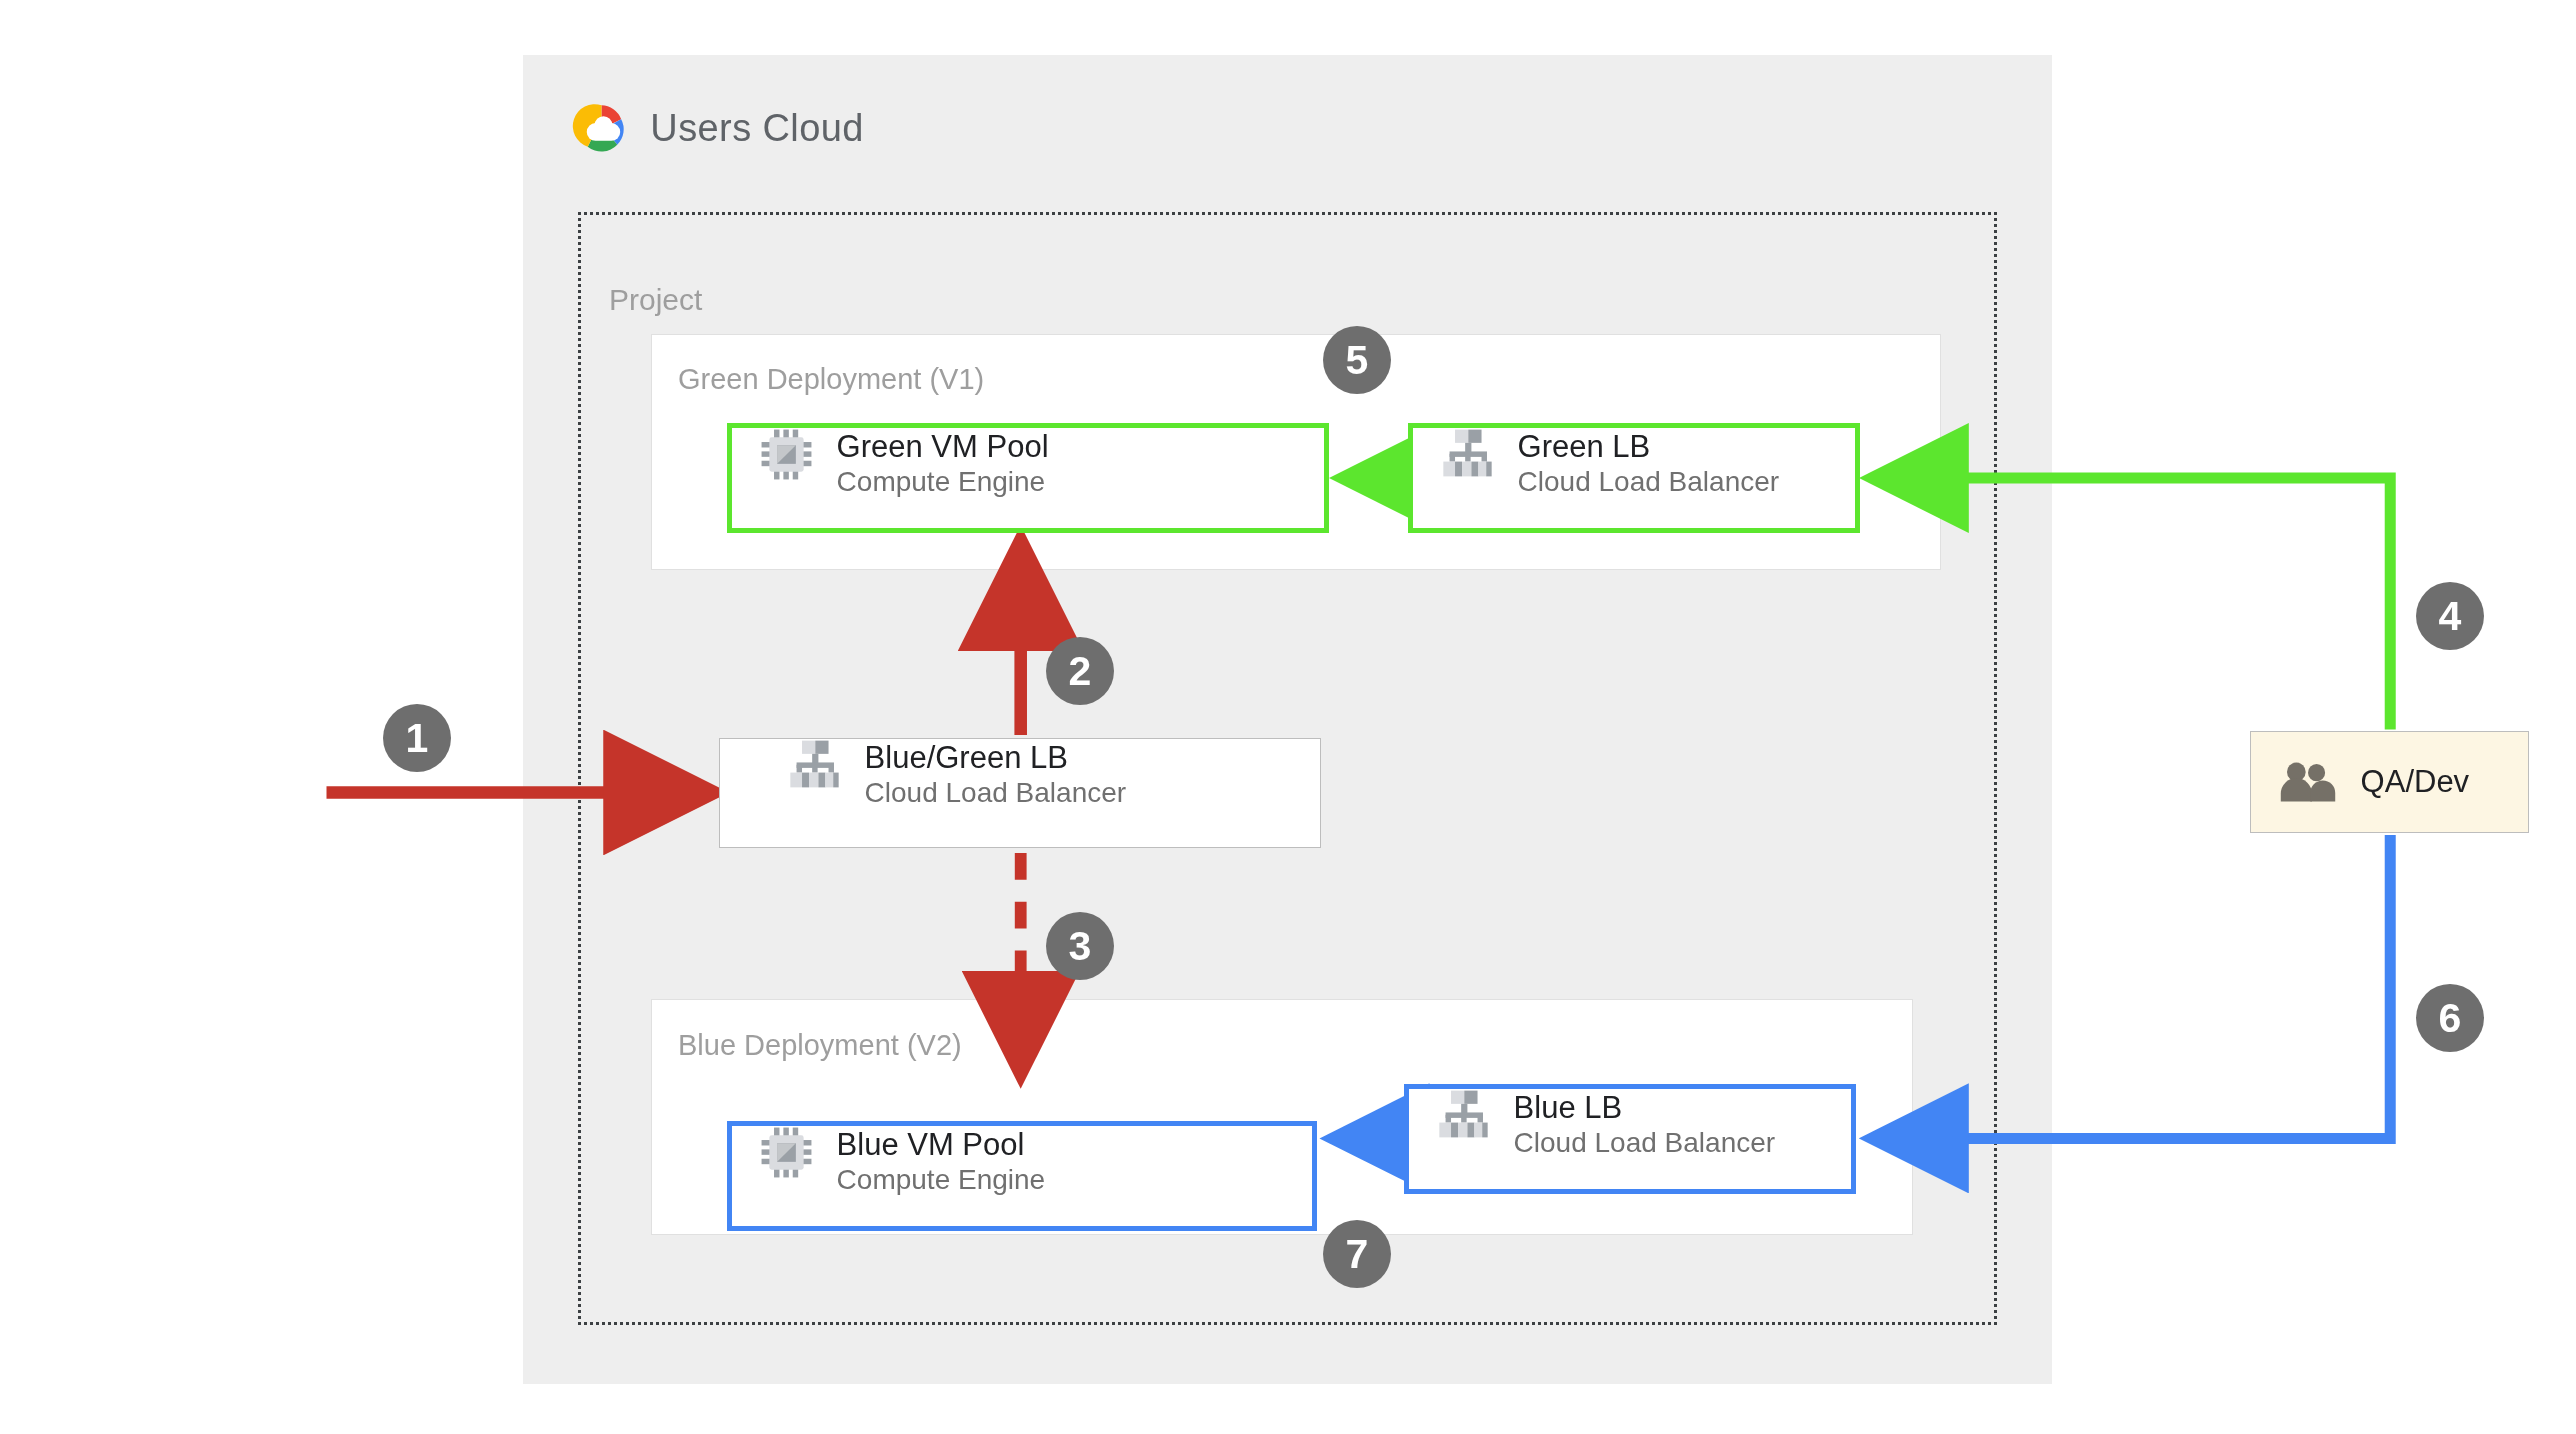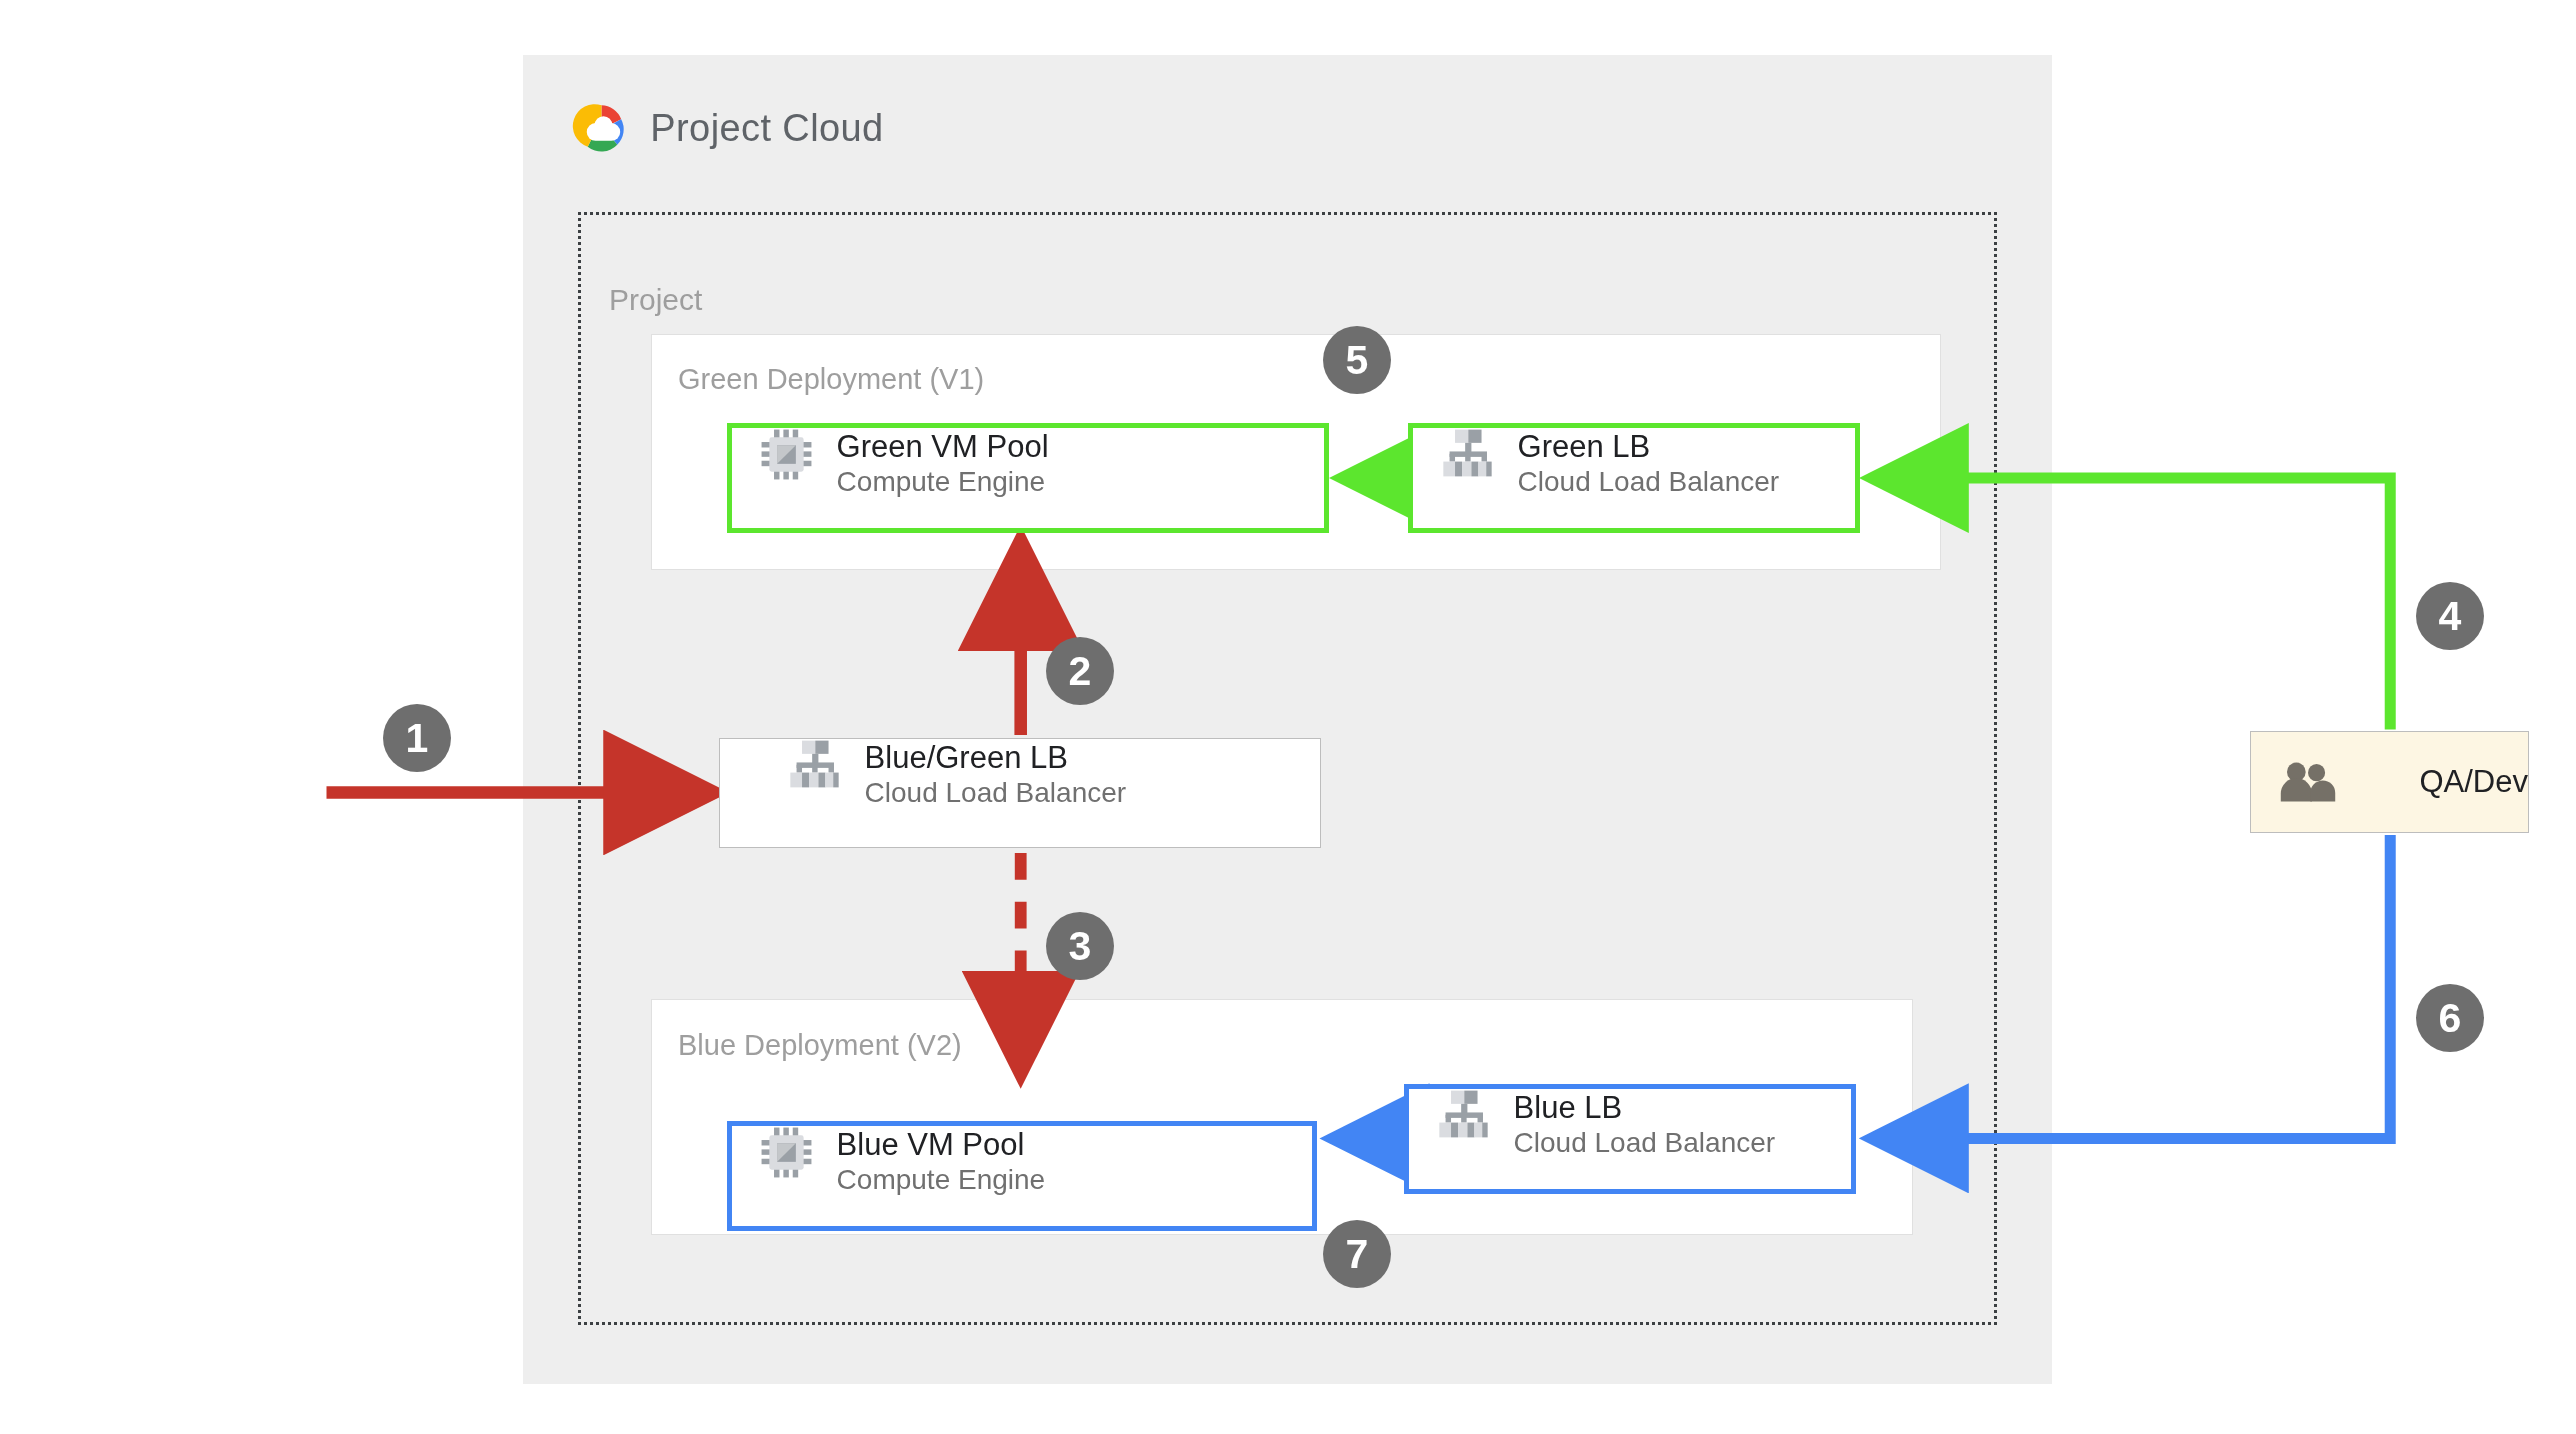--- a/index.html
+++ b/index.html
@@ -31,21 +31,21 @@
 
   .n-greenvm{left:727px;top:423px;width:602px;height:110px;border:5.5px solid #5ce62e;}
   .n-greenlb{left:1408px;top:423px;width:452px;height:110px;border:5.5px solid #5ce62e;}
   .n-bglb   {left:719px;top:738px;width:602px;height:110px;border:1.6px solid #bdbdbd;padding-left:40px;}
   .n-bluevm {left:727px;top:1121px;width:590px;height:110px;border:5.5px solid #4285f4;}
   .n-bluelb {left:1404px;top:1084px;width:452px;height:110px;border:5.5px solid #4285f4;}
 
   .actor{position:absolute;background:#fdf6e3;border:1.6px solid #bdbdbd;box-sizing:border-box;
          display:flex;align-items:center;}
   .a-users{left:59px;top:739px;width:267px;height:102px;}
-  .a-qadev{left:2250px;top:731px;width:279px;height:102px;justify-content:space-between;}
+  .a-qadev{left:2250px;top:731px;width:279px;height:102px;}
   .actor .t1{font-size:31px;color:#202124;white-space:nowrap;}
 
   .ico{flex:0 0 auto;display:flex;align-items:center;justify-content:center;}
   .ico-pad{margin-left:28px;margin-right:23.6px;}
 
   
   .badge{position:absolute;width:68px;height:68px;border-radius:50%;background:#6e6e6e;
          color:#ffffff;font-size:41px;font-weight:bold;display:flex;
          align-items:center;justify-content:center;}
 
@@ -63,21 +63,21 @@
     <span>
       <svg width="63" height="52" viewBox="0 0 64 52">
         <path d="M32 4 A22 22 0 0 1 52 18 L40 24 A10 10 0 0 0 32 19 Z" fill="#ea4335"></path>
         <path d="M52 18 A22 22 0 0 1 48 44 L40 34 A10 10 0 0 0 41 24 Z" fill="#4285f4"></path>
         <path d="M48 44 A22 22 0 0 1 18 46 L24 34 A10 10 0 0 0 40 34 Z" fill="#34a853"></path>
         <path d="M18 46 A22 22 0 0 1 32 4 L32 19 A10 10 0 0 0 24 34 Z" fill="#fbbc05"></path>
         <path d="M26 22 h16 a9 9 0 0 1 0 18 h-16 a9 9 0 0 1 0 -18 z" fill="#ffffff"></path>
         <circle cx="34" cy="24" r="9" fill="#ffffff"></circle>
       </svg>
     </span>
-    <span style="font-size:38px;color:#5f6368;letter-spacing:0.4px;">Project Cloud</span>
+    <span style="font-size:38px;color:#5f6368;letter-spacing:0.4px;">Users Cloud</span>
   </div>
 
   <div class="project-box"></div>
   <div class="project-label">Project</div>
 
   <div class="deploy-box deploy-green"></div>
   <div class="deploy-label lbl-green">Green Deployment (V1)</div>
 
   <div class="deploy-box deploy-blue"></div>
   <div class="deploy-label lbl-blue">Blue Deployment (V2)</div>

